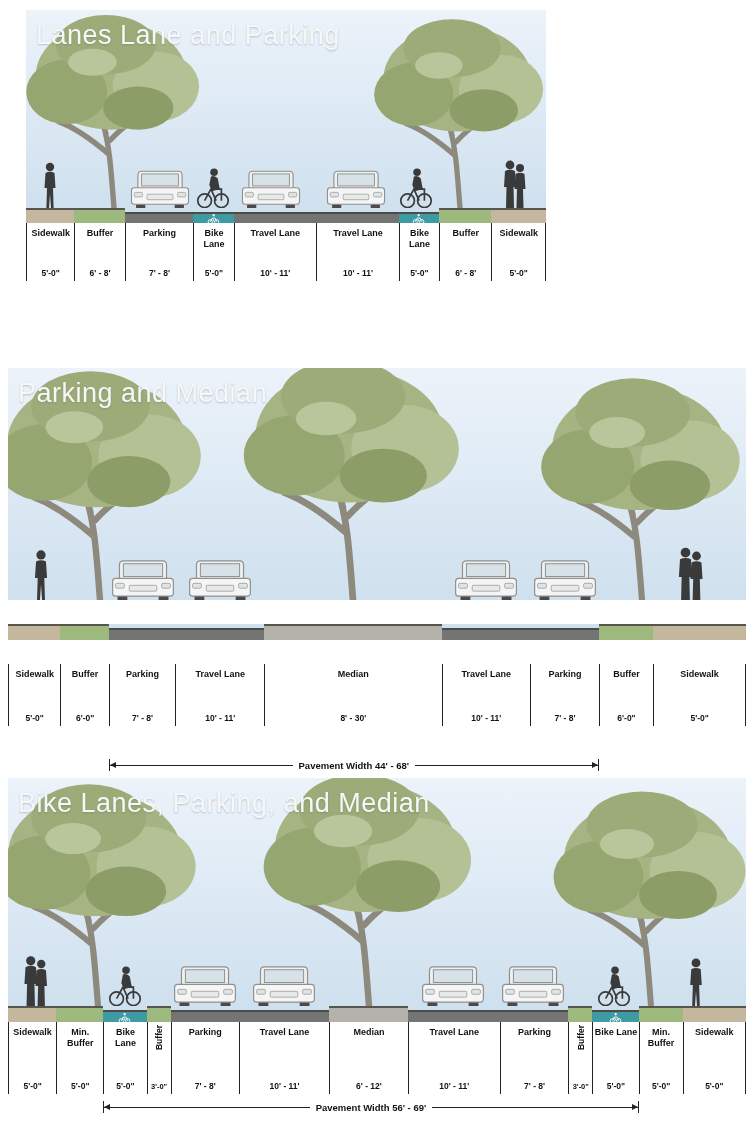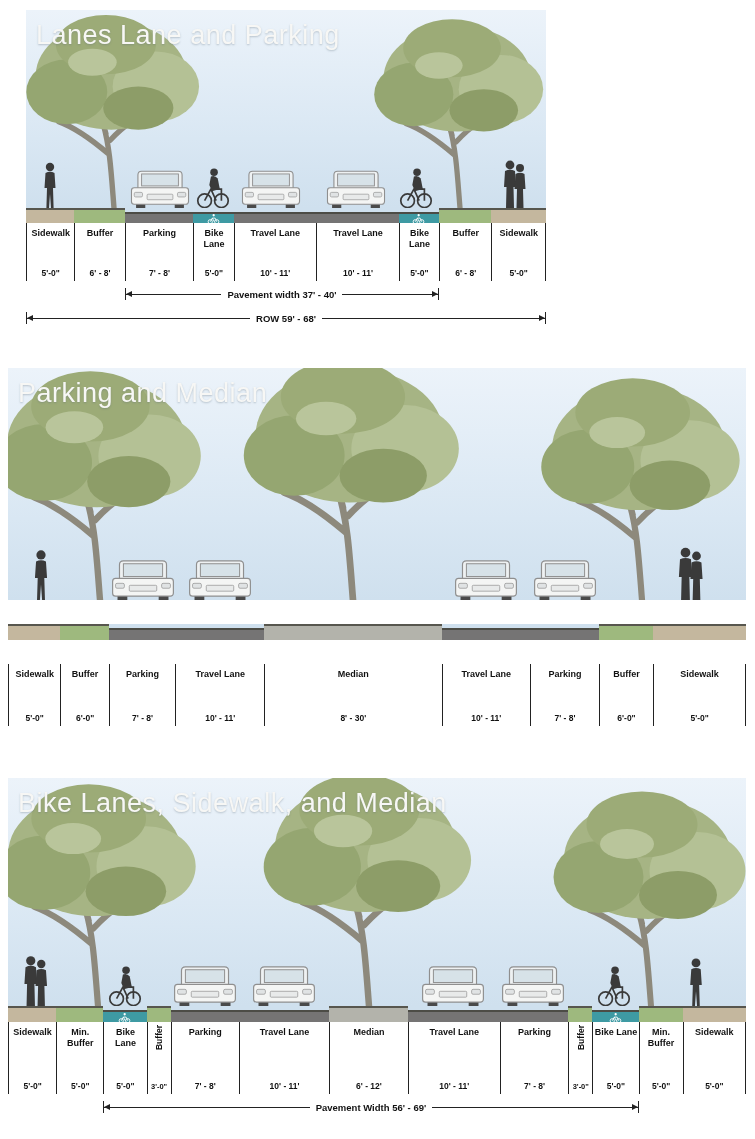--- a/index.html
+++ b/index.html
@@ -188,36 +188,20 @@
       </div>
       <div class="lanecol" style="width: 10.0775%;">
         <div class="lname">Buffer</div>
         <div class="ldim">6' - 8'</div>
       </div>
       <div class="lanecol" style="width: 10.4651%;">
         <div class="lname">Sidewalk</div>
         <div class="ldim">5'-0"</div>
       </div>
     </div>
-  <div class="dims">
-    <div class="dimline pavement" style="left: 18.9922%; width: 60.4651%;">
-      <i class="tick l"></i>
-        <i class="ah l"></i>
-      <span class="dimtext">Pavement width  37' - 40'</span>
-      <i class="ah r"></i>
-        <i class="tick r"></i>
-    </div>
-    <div class="dimline rowline">
-      <i class="tick l"></i>
-        <i class="ah l"></i>
-      <span class="dimtext">ROW  59' - 68'</span>
-      <i class="ah r"></i>
-        <i class="tick r"></i>
-    </div>
-  </div>
 </section>
 
 <section class="panel p2">
   <div class="sky">
     <h2 class="title">Parking and Median</h2>
     <svg class="scene" viewBox="0 0 738 232">
       <use href="#sym-tree" transform="translate(92,232) scale(1.6)"></use>
       <use href="#sym-tree" transform="translate(345,232) scale(1.68)"></use>
       <use href="#sym-tree" transform="translate(634,232) scale(1.55)"></use>
       <use href="#sym-person" transform="translate(33,232) scale(1.1)"></use>
@@ -271,26 +255,33 @@
       <div class="lanecol" style="width: 7.37705%;">
         <div class="lname">Buffer</div>
         <div class="ldim">6'-0"</div>
       </div>
       <div class="lanecol" style="width: 12.5683%;">
         <div class="lname">Sidewalk</div>
         <div class="ldim">5'-0"</div>
       </div>
     </div>
   <div class="dims">
+    <div class="dimline pavement" style="left: 13.6612%; width: 66.3934%;">
+      <i class="tick l"></i>
+        <i class="ah l"></i>
+      <span class="dimtext">Pavement Width  44' - 68'</span>
+      <i class="ah r"></i>
+        <i class="tick r"></i>
+    </div>
   </div>
 </section>
 
 <section class="panel p3">
   <div class="sky">
-    <h2 class="title">Bike Lanes, Sidewalk, and Median</h2>
+    <h2 class="title">Bike Lanes, Parking, and Median</h2>
     <svg class="scene" viewBox="0 0 738 228">
       <use href="#sym-tree" transform="translate(90,228) scale(1.55)"></use>
       <use href="#sym-tree" transform="translate(361,228) scale(1.62)"></use>
       <use href="#sym-tree" transform="translate(643,228) scale(1.5)"></use>
       <use href="#sym-couple" transform="translate(28,228) scale(1.05)"></use>
       <use href="#sym-cyclist" transform="translate(117,228) scale(1.05)"></use>
       <use href="#sym-car" transform="translate(197,228) scale(0.98)"></use>
       <use href="#sym-car" transform="translate(276,228) scale(0.98)"></use>
       <use href="#sym-car" transform="translate(445,228) scale(0.98)"></use>
       <use href="#sym-car" transform="translate(525,228) scale(0.98)"></use>

